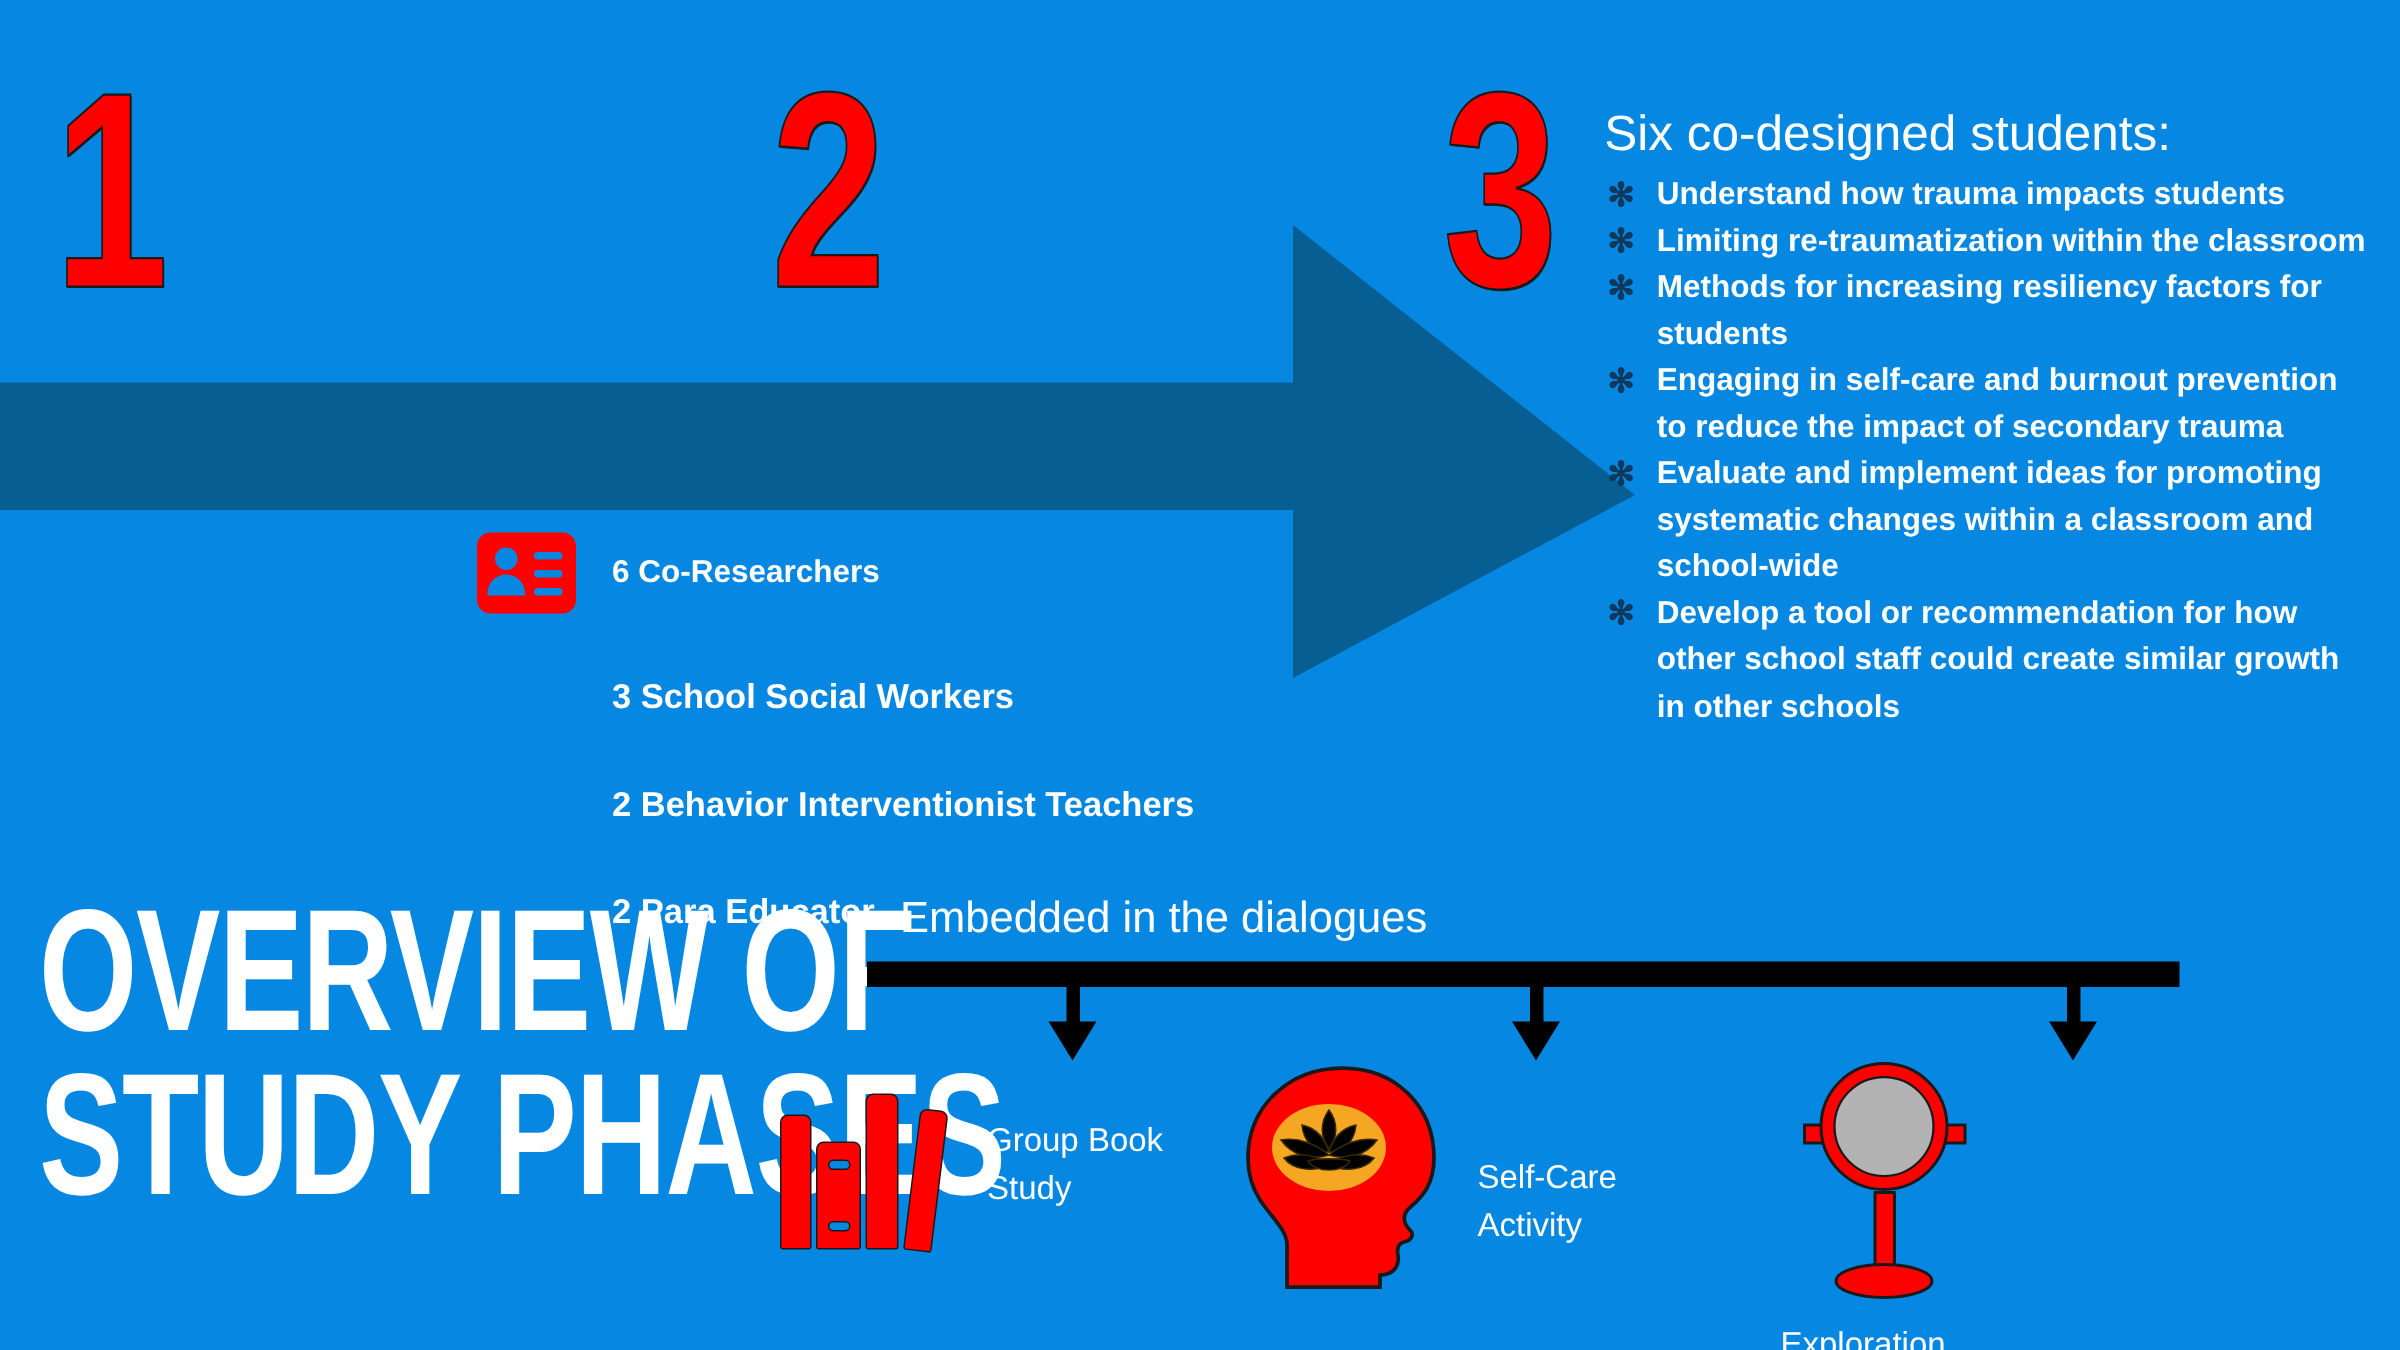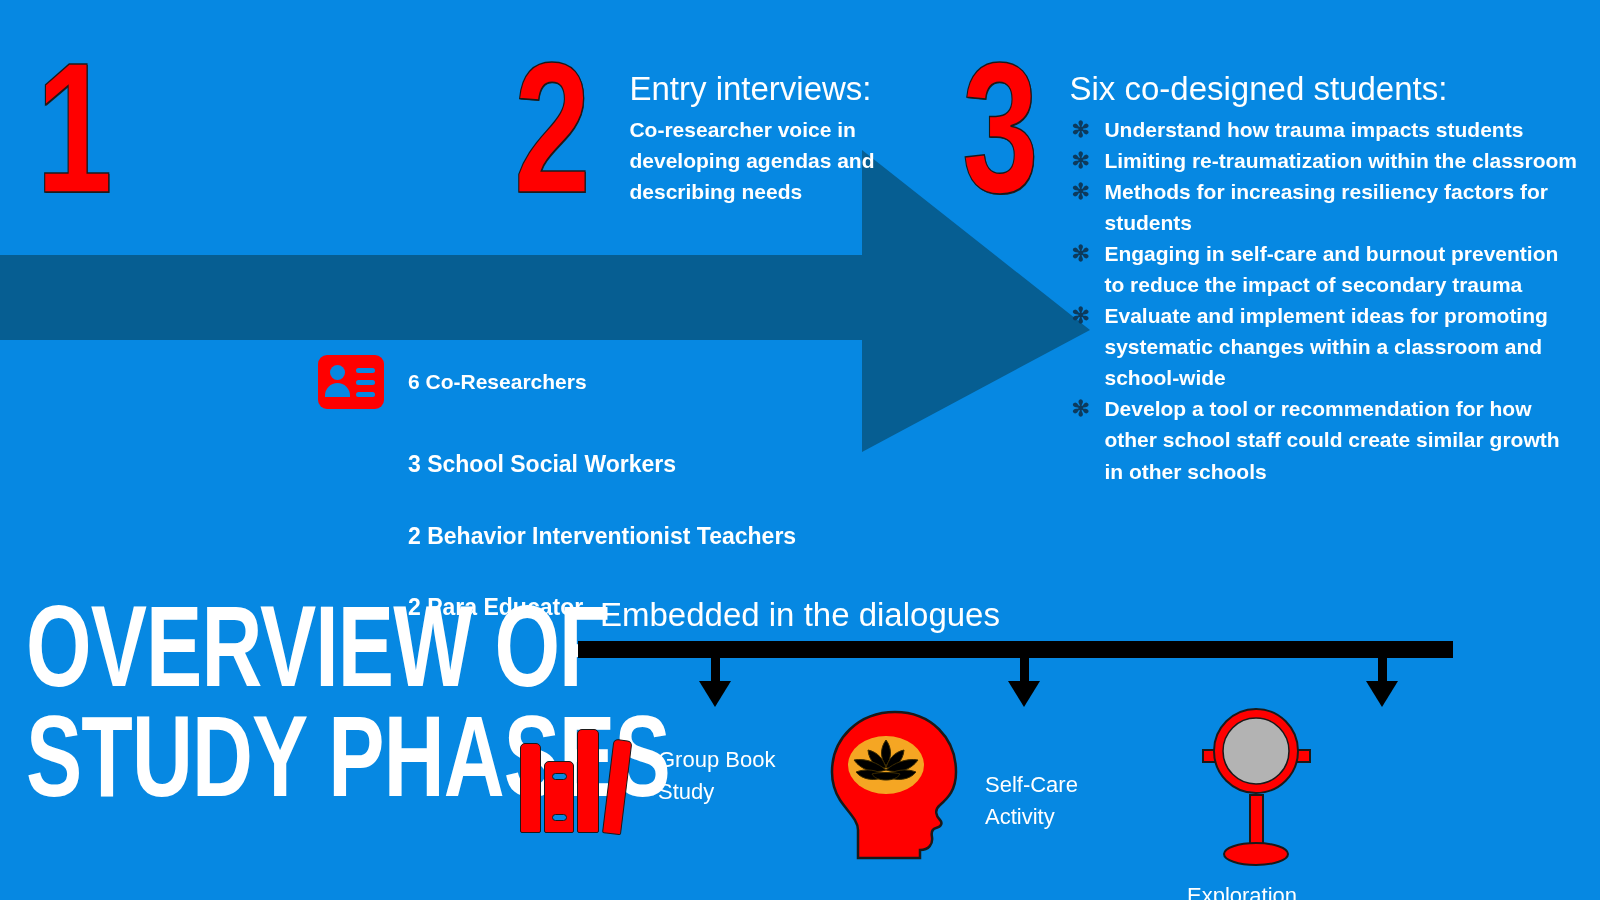--- a/index.html
+++ b/index.html
@@ -156,21 +156,21 @@
     text-transform: uppercase;
     transform: scaleX(0.86) scaleY(1.18);
     transform-origin: left top;
     color: #ffffff;
   }
 
   
   #embedded-heading {
     position: absolute;
     left: 600px; top: 596px;
-    font-size: 33px;
+    font-size: 29px;
     white-space: nowrap;
   }
   #embed-bar {
     position: absolute;
     left: 578px; top: 641px;
     width: 875px; height: 17px;
     background: #000000;
   }
   .embed-stem {
     position: absolute;
@@ -251,24 +251,20 @@
   <svg class="arrow-layer" viewBox="0 0 1600 900" preserveAspectRatio="none">
     <polygon points="0,255 862,255 862,150 1090,330 862,452 862,340 0,340" fill="#065e92"></polygon>
   </svg>
 
   <div class="phase" id="phase-1">
     <div class="phase-num">1</div>
   </div>
 
   <div class="phase" id="phase-2">
     <div class="phase-num">2</div>
-    <div class="phase-body">
-      <div class="phase-title">Entry interviews:</div>
-      <div class="phase-desc">Co-researcher voice in developing agendas and describing needs</div>
-    </div>
   </div>
 
   <div class="phase" id="phase-3">
     <div class="phase-num">3</div>
     <div class="phase-body">
       <div class="phase-title">Six co-designed students:</div>
       <ul class="bullets" id="phase-3-bullets">
           <li><span class="ast">✻</span><span>Understand how trauma impacts students</span></li>
           <li><span class="ast">✻</span><span>Limiting re-traumatization within the classroom</span></li>
           <li><span class="ast">✻</span><span>Methods for increasing resiliency factors for students</span></li>

